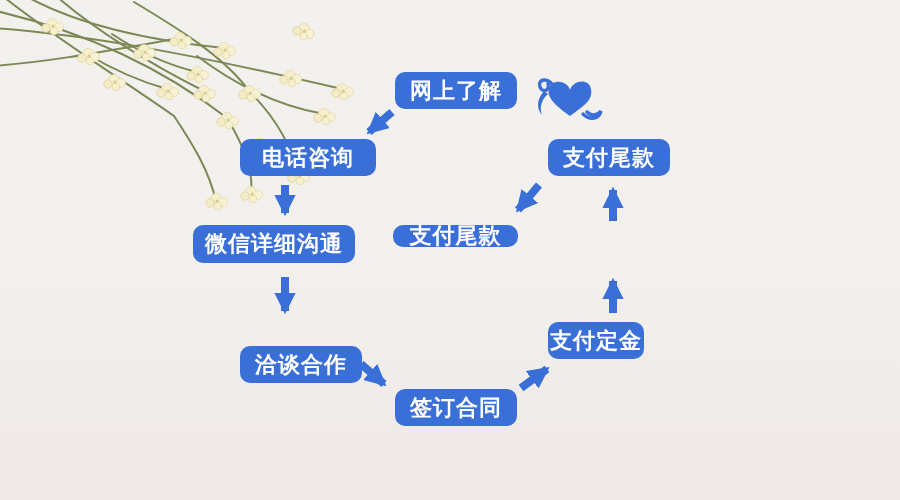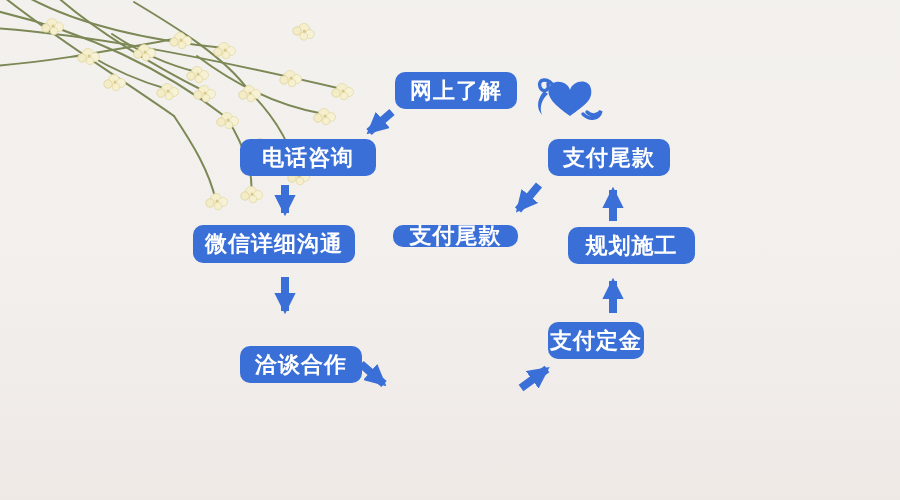--- a/index.html
+++ b/index.html
@@ -108,22 +108,22 @@
   </svg>
 
   <div class="step" style="left:395px;top:72px;width:122px;height:37px;">网上了解</div>
 
   <div class="step" style="left:240px;top:139px;width:136px;height:37px;">电话咨询</div>
 
   <div class="step" style="left:193px;top:225px;width:162px;height:38px;">微信详细沟通</div>
 
   <div class="step" style="left:240px;top:322px;width:122px;height:37px;margin-top:24px;">洽谈合作</div>
 
+  <div class="step" style="left:395px;top:389px;width:122px;height:37px;">签订合同</div>
 
   <div class="step" style="left:548px;top:322px;width:96px;height:37px;">支付定金</div>
 
-  <div class="step" style="left:568px;top:227px;width:127px;height:37px;">规划施工</div>
 
   <div class="step" style="left:548px;top:139px;width:122px;height:37px;">支付尾款</div>
 
   <div class="step" style="left:393px;top:225px;width:125px;height:22px;">支付尾款</div>
 
 </div>
 
 </body></html>

